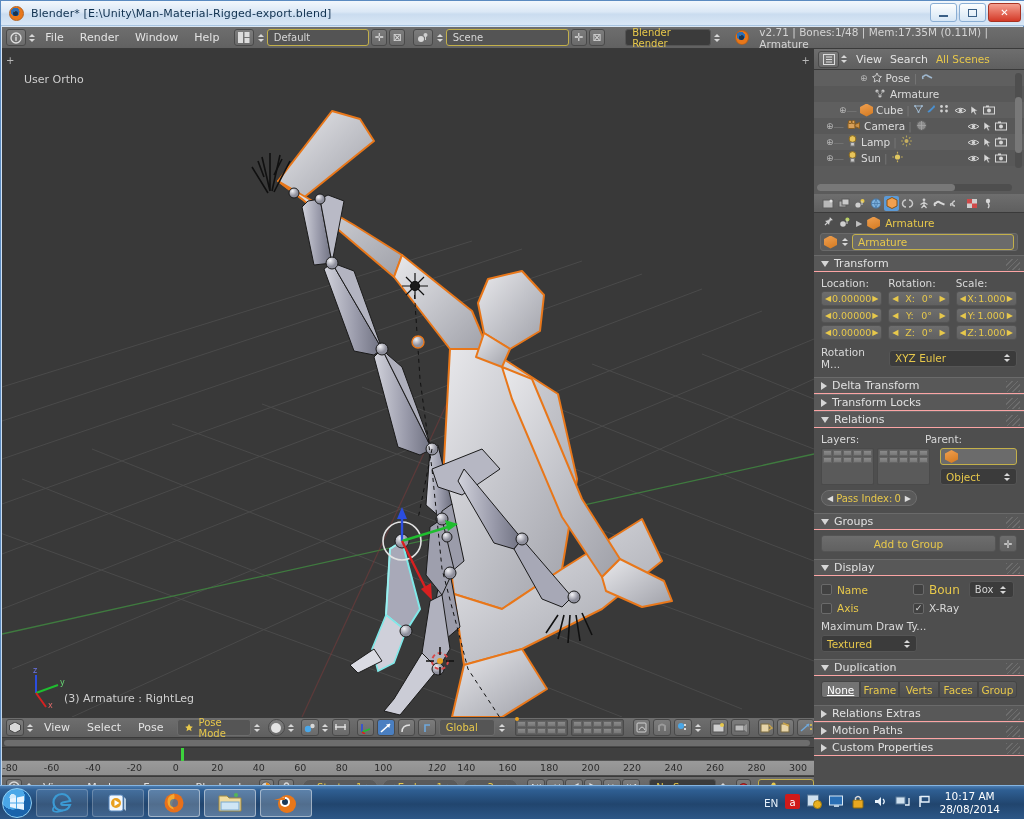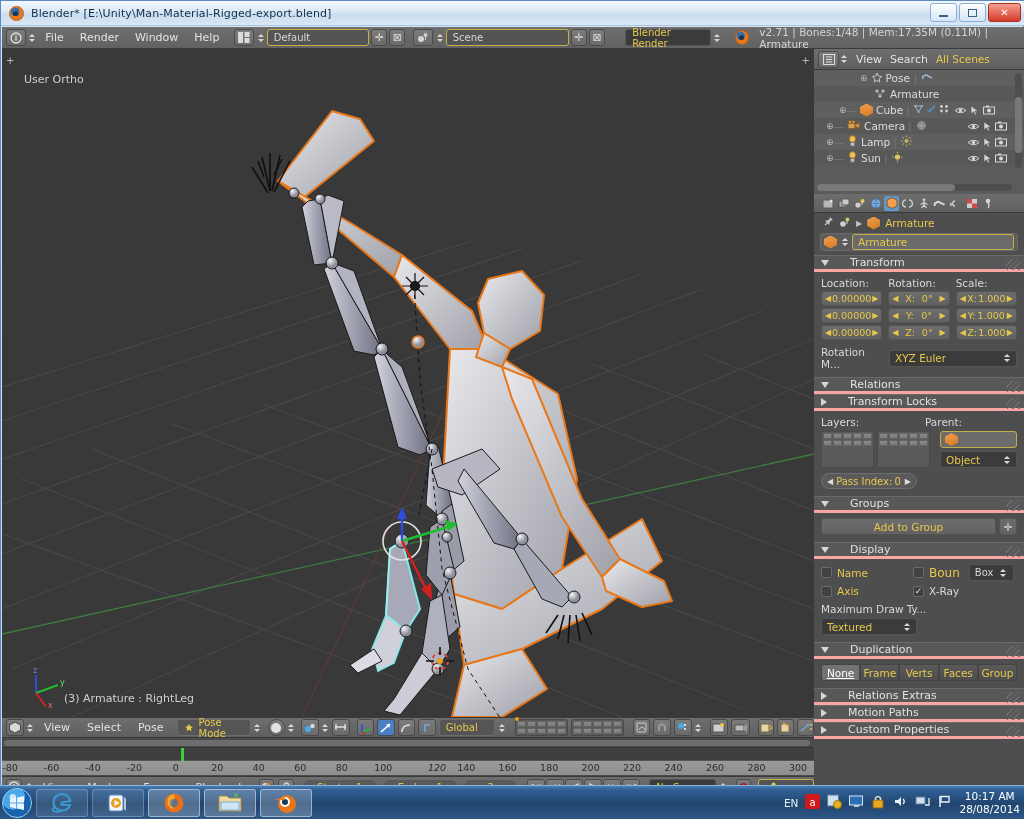--- a/index.html
+++ b/index.html
@@ -144,22 +144,22 @@
 
   #props{position:absolute;left:0;top:145px;width:210px;height:592px;background:#4e4e4e;overflow:hidden;}
   #props-tabs{
     height:19px;background:linear-gradient(#6e6e6e,#5f5f5f);border-bottom:1px solid #3a3a3a;
     display:flex;align-items:center;gap:1px;padding-left:6px;
   }
   .ptab{width:15px;height:15px;border-radius:2px;display:flex;align-items:center;justify-content:center;}
   .ptab.active{background:#5c9ad6;}
   #breadcrumb{height:20px;display:flex;align-items:center;gap:5px;padding-left:8px;color:#e7c84b;font-size:10.5px;}
   .panel-hdr{
-    height:17px;display:flex;align-items:center;gap:21px;padding-left:7px;color:#e0e0e0;font-size:11px;
-    background:#585858;border-top:1px solid #6a6a6a;border-bottom:3px solid #fca5a5; position:relative;
+    height:17px;display:flex;align-items:center;gap:5px;padding-left:7px;color:#e0e0e0;font-size:11px;
+    background:#585858;border-top:1px solid #6a6a6a;border-bottom:1px solid #fca5a5; position:relative;
   }
   .tri{width:0;height:0;border-top:4px solid transparent;border-bottom:4px solid transparent;border-left:6px solid #d6d6d6;}
   .tri.open{border-left:4px solid transparent;border-right:4px solid transparent;border-top:6px solid #d6d6d6;border-bottom:0;}
   .grip{position:absolute;right:4px;top:3px;width:14px;height:11px;
     background:repeating-linear-gradient(135deg,#6d6d6d 0 1px,transparent 1px 4px);}
   .panel-body{padding:5px 7px 7px 7px;background:#4e4e4e;}
   .lbl{color:#d9d9d9;font-size:10.5px;}
   .valbtn{
     background:linear-gradient(#6d6d6d,#616161);border:1px solid #545454;border-radius:3px;
     height:15px;display:flex;align-items:center;justify-content:space-between;padding:0 3px;
@@ -198,21 +198,21 @@
     width:30px;height:30px;border-radius:50%;margin-left:2px;
     background:radial-gradient(circle at 35% 30%,#cfe9fb 0 12%,#4aa7e8 13% 45%,#1a63ab 46% 78%,#0d3f78 79% 100%);
     border:1px solid #8fd0f5; display:flex;align-items:center;justify-content:center;
   }
   .tb-item{
     width:52px;height:28px;margin-left:4px;border-radius:3px;
     display:flex;align-items:center;justify-content:center;
   }
   .tb-item.pinned{background:rgba(255,255,255,.10);border:1px solid rgba(255,255,255,.22);}
   .tb-item.active{background:rgba(255,255,255,.22);border:1px solid rgba(255,255,255,.45);}
-  #tray{margin-left:auto;display:flex;align-items:center;gap:7px;padding-right:4px;color:#e8f2fb;font-size:10.5px;}
+  #tray{margin-left:auto;display:flex;align-items:center;gap:7px;padding-right:24px;color:#e8f2fb;font-size:10.5px;}
   #clock{display:flex;flex-direction:column;align-items:center;line-height:13px;color:#fff;font-size:10.5px;}
 </style>
 </head>
 <body>
 
 <div id="win">
 
   <div id="titlebar">
     <span class="blender-logo"></span>
     <span class="tt">Blender* [E:\Unity\Man-Material-Rigged-export.blend]</span>
@@ -1142,28 +1142,33 @@
               <span>XYZ Euler</span>
               <span class="spin">
                   <i class="u"></i>
                   <i class="d"></i>
                 </span>
             </div>
           </div>
         </div>
 
         <div class="panel-hdr">
-          <span class="tri open"></span>
-          <span>Relations</span>
+          <span class="tri"></span>
+          <span>Delta Transform</span>
           <span class="grip"></span>
         </div>
-
         <div class="panel-hdr">
           <span class="tri"></span>
           <span>Transform Locks</span>
+          <span class="grip"></span>
+        </div>
+
+        <div class="panel-hdr">
+          <span class="tri open"></span>
+          <span>Relations</span>
           <span class="grip"></span>
         </div>
         <div class="panel-body">
           <div style="display:flex;gap:10px">
             <span class="lbl" style="width:94px">Layers:</span>
             <span class="lbl">Parent:</span>
           </div>
           <div style="display:flex;gap:10px;margin-top:3px">
             <div style="display:flex;gap:3px">
               <div class="layerbox">

